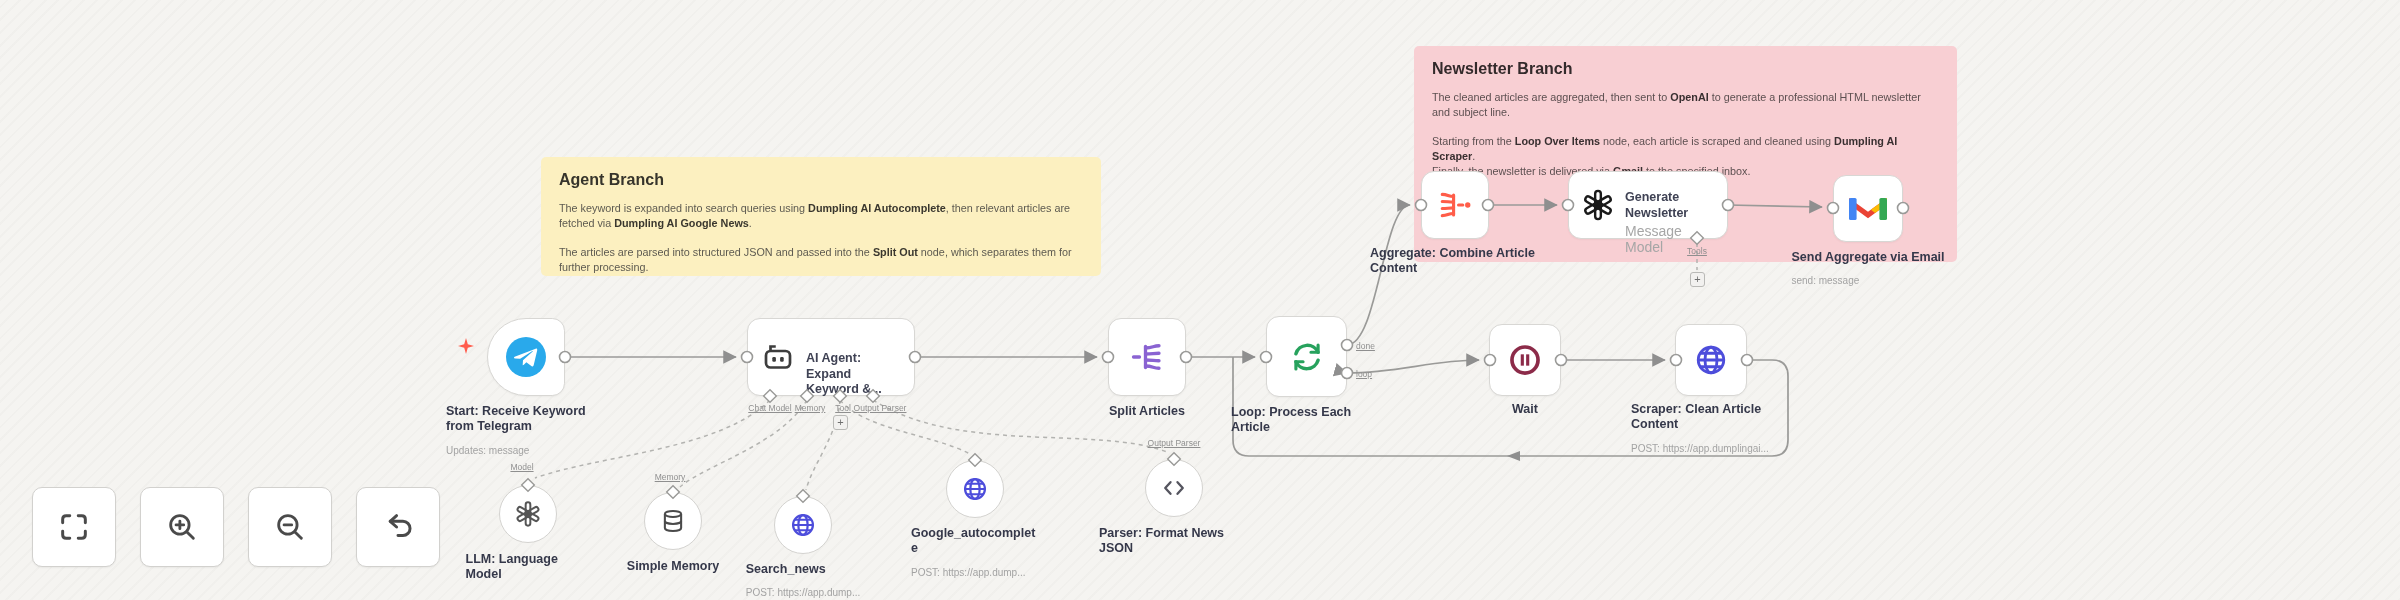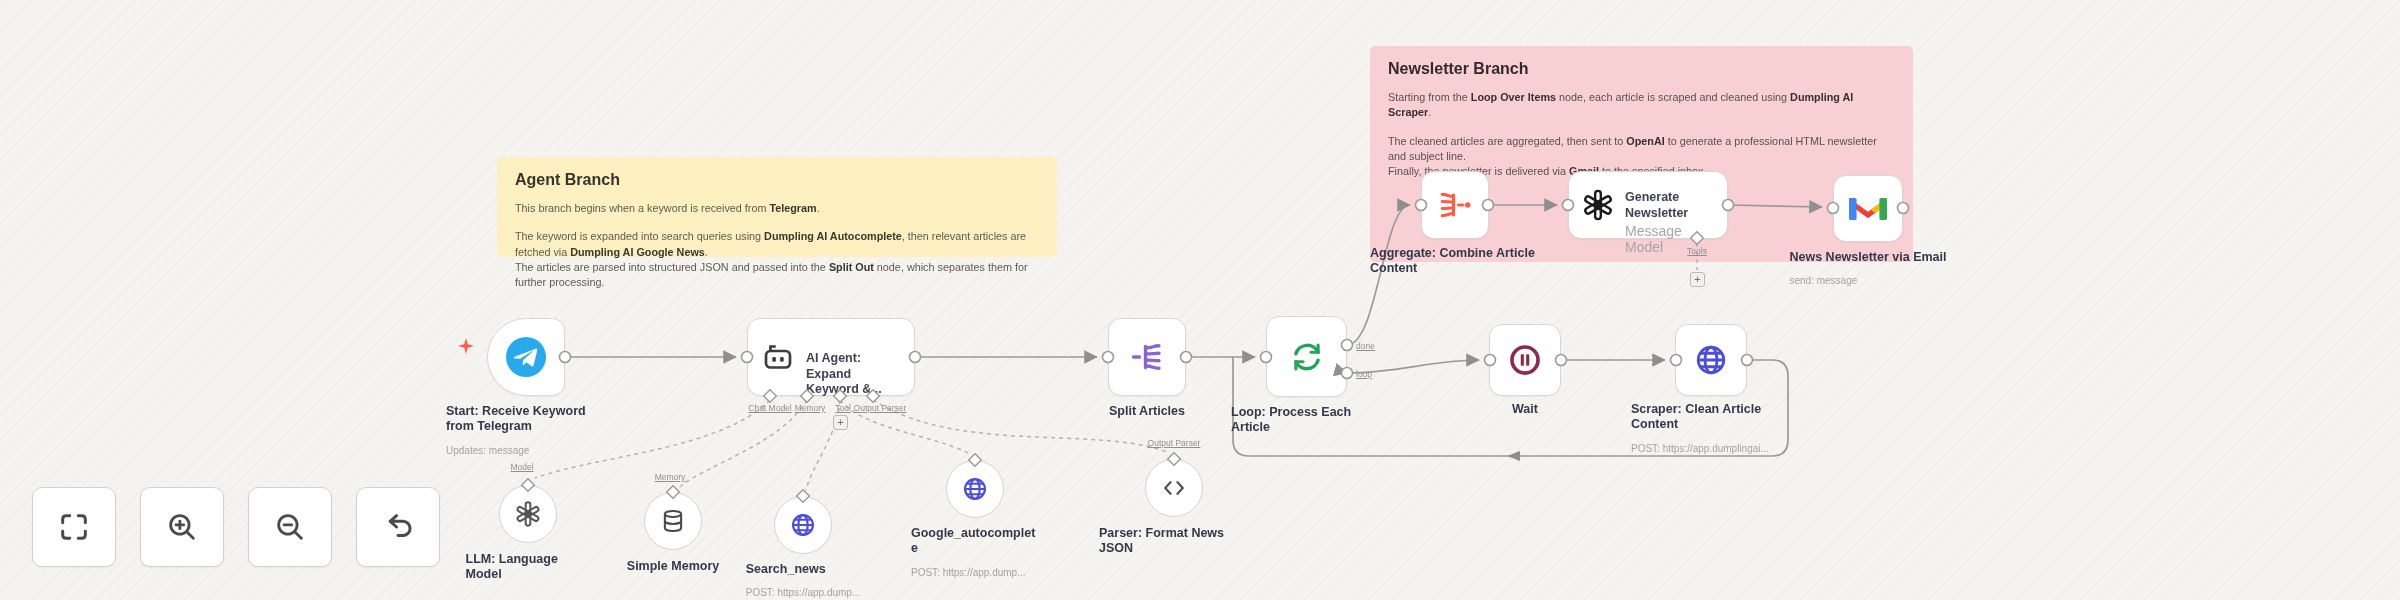--- a/index.html
+++ b/index.html
@@ -5,21 +5,21 @@
   * { margin:0; padding:0; box-sizing:border-box; }
   html,body { width:2400px; height:600px; }
   body { font-family:"Liberation Sans", sans-serif; }
   .canvas {
     position:relative; width:2400px; height:600px; overflow:hidden;
     background:
       repeating-linear-gradient(315deg, rgba(90,90,80,0.028) 0 2px, transparent 2px 9px),
       #f5f4f1;
   }
   
-  .sticky { position:absolute; border-radius:5px; padding:14px 18px; z-index:1; }
+  .sticky { position:absolute; border-radius:5px; padding:14px 18px; z-index:1;margin-left:44px; }
   .sticky.yellow { background:#fcf0c0; }
   .sticky.pink   { background:#f8cfd3; }
   .sticky h3 { font-size:16px; font-weight:bold; color:#36342b; margin-bottom:12px; }
   .sticky .para { font-size:10.8px; line-height:1.42; color:#5d5a50; }
   .sticky .para b { color:#3a372e; }
   .sticky .para:nth-child(3) { margin-top:13px; }
   .sticky.pink h3 { color:#332a2b; }
   .sticky.pink .para { color:#5c4f50; }
   .sticky.pink .para b { color:#392f30; }
   
@@ -55,31 +55,30 @@
     display:flex; align-items:center; justify-content:center; box-shadow:0 1px 2px rgba(0,0,0,0.05); cursor:pointer; }
   svg { display:block; }
   .lines { position:absolute; left:0; top:0; z-index:3; pointer-events:none; }
   .sparkle { position:absolute; z-index:4; }
 </style>
 </head>
 <body>
 
 <div class="canvas">
 
-  <div class="sticky yellow" style="left:497px;top:157px;width:560px;height:100px">
+  <div class="sticky yellow" style="left:497px;top:157px;width:560px;height:119px">
     <h3>Agent Branch</h3>
-    <div class="para"><span>This branch begins when a keyword is received from </span><b>Telegram</b><span>.</span></div>
     <div class="para"><span>The keyword is expanded into search queries using </span><b>Dumpling AI Autocomplete</b><span>, then relevant articles are fetched via </span><b>Dumpling AI Google News</b><span>.</span></div>
     <div class="para"><span>The articles are parsed into structured JSON and passed into the </span><b>Split Out</b><span> node, which separates them for further processing.</span></div>
   </div>
 
   <div class="sticky pink" style="left:1370px;top:46px;width:543px;height:216px">
     <h3>Newsletter Branch</h3>
+    <div class="para"><span>The cleaned articles are aggregated, then sent to </span><b>OpenAI</b><span> to generate a professional HTML newsletter and subject line.</span></div>
     <div class="para"><span>Starting from the </span><b>Loop Over Items</b><span> node, each article is scraped and cleaned using </span><b>Dumpling AI Scraper</b><span>.</span></div>
-    <div class="para"><span>The cleaned articles are aggregated, then sent to </span><b>OpenAI</b><span> to generate a professional HTML newsletter and subject line.</span></div>
     <div class="para"><span>Finally, the newsletter is delivered via </span><b>Gmail</b><span> to the specified inbox.</span></div>
   </div>
 
   <svg class="lines" width="2400" height="600">
     <defs>
       <marker id="arr" markerWidth="9" markerHeight="9" refX="7.5" refY="4" orient="auto">
         <path d="M0,0 L8,4 L0,8 z" fill="#8f8f8f"></path>
       </marker>
     </defs>
     <g stroke="#9a9a98" stroke-width="1.7" fill="none">
@@ -276,21 +275,21 @@
     <span>
       <svg width="38" height="30" viewBox="0 0 24 18">
         <polygon points="0,2 12,10.8 24,2 24,6 12,14.8 0,6" fill="#ea4335"></polygon>
         <polygon points="24,2 24,6 16.5,11.5 13.8,9.4 24,2" fill="#fbbc04"></polygon>
         <rect x="0" y="2" width="4.8" height="14" rx="1" fill="#4285f4"></rect>
         <rect x="19.2" y="2" width="4.8" height="14" rx="1" fill="#34a853"></rect>
       </svg>
     </span>
   </div>
   <div class="node-label w160" style="left:1868px;top:250px">
-    <div class="t">News Newsletter via Email</div>
+    <div class="t">Send Aggregate via Email</div>
     <div class="s">send: message</div>
   </div>
 
   <div class="circle-node" style="left:499px;top:485px;width:58px;height:58px">
     <span>
       <svg width="28" height="28" viewBox="0 0 24 24" fill="none" stroke="#555" stroke-width="1.7">
         <g transform="translate(12,12)">
           <rect x="-2" y="-10" width="4" height="11" rx="2"></rect>
           <rect x="-2" y="-10" width="4" height="11" rx="2" transform="rotate(60)"></rect>
           <rect x="-2" y="-10" width="4" height="11" rx="2" transform="rotate(120)"></rect>

